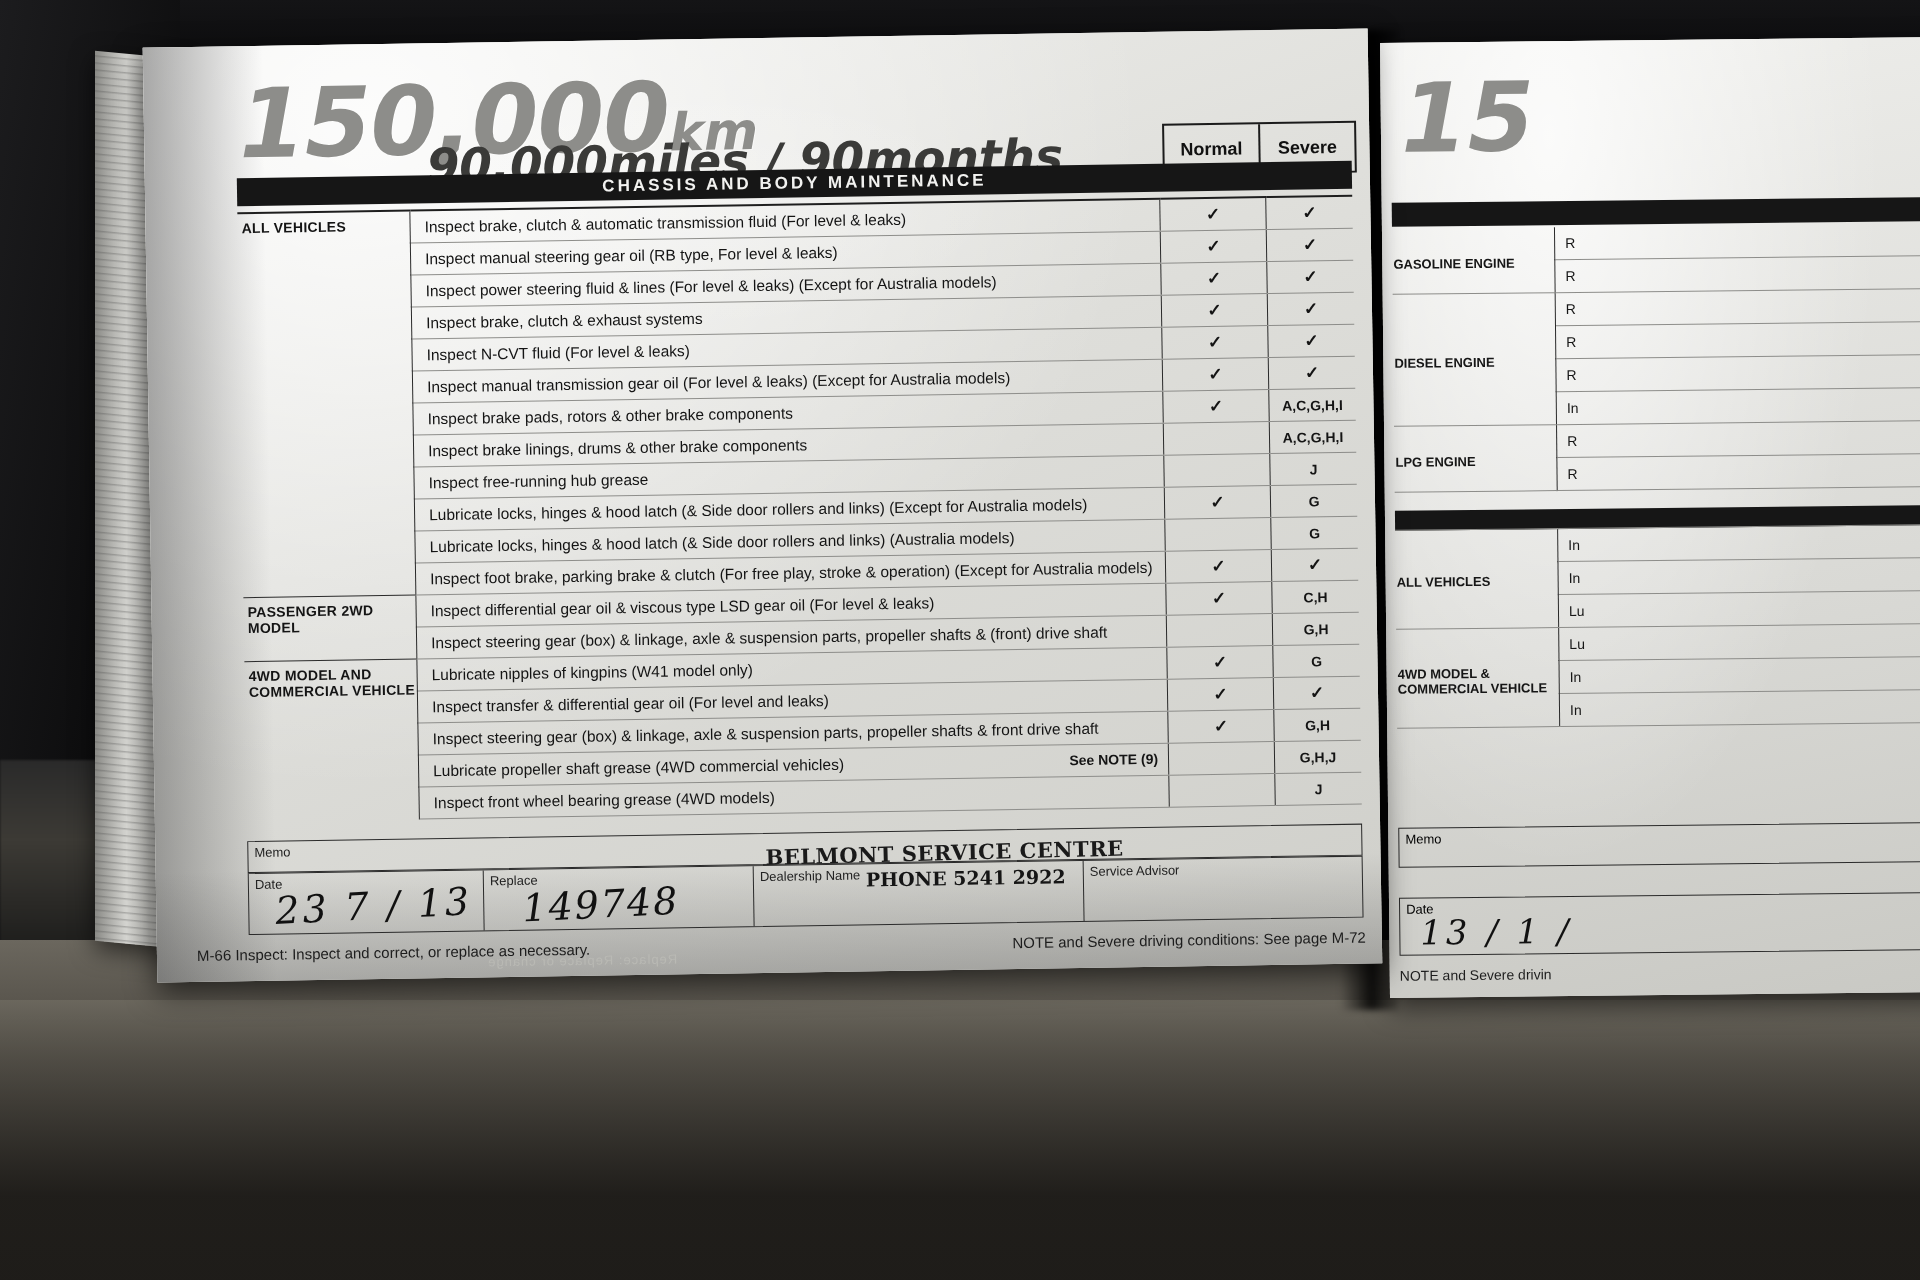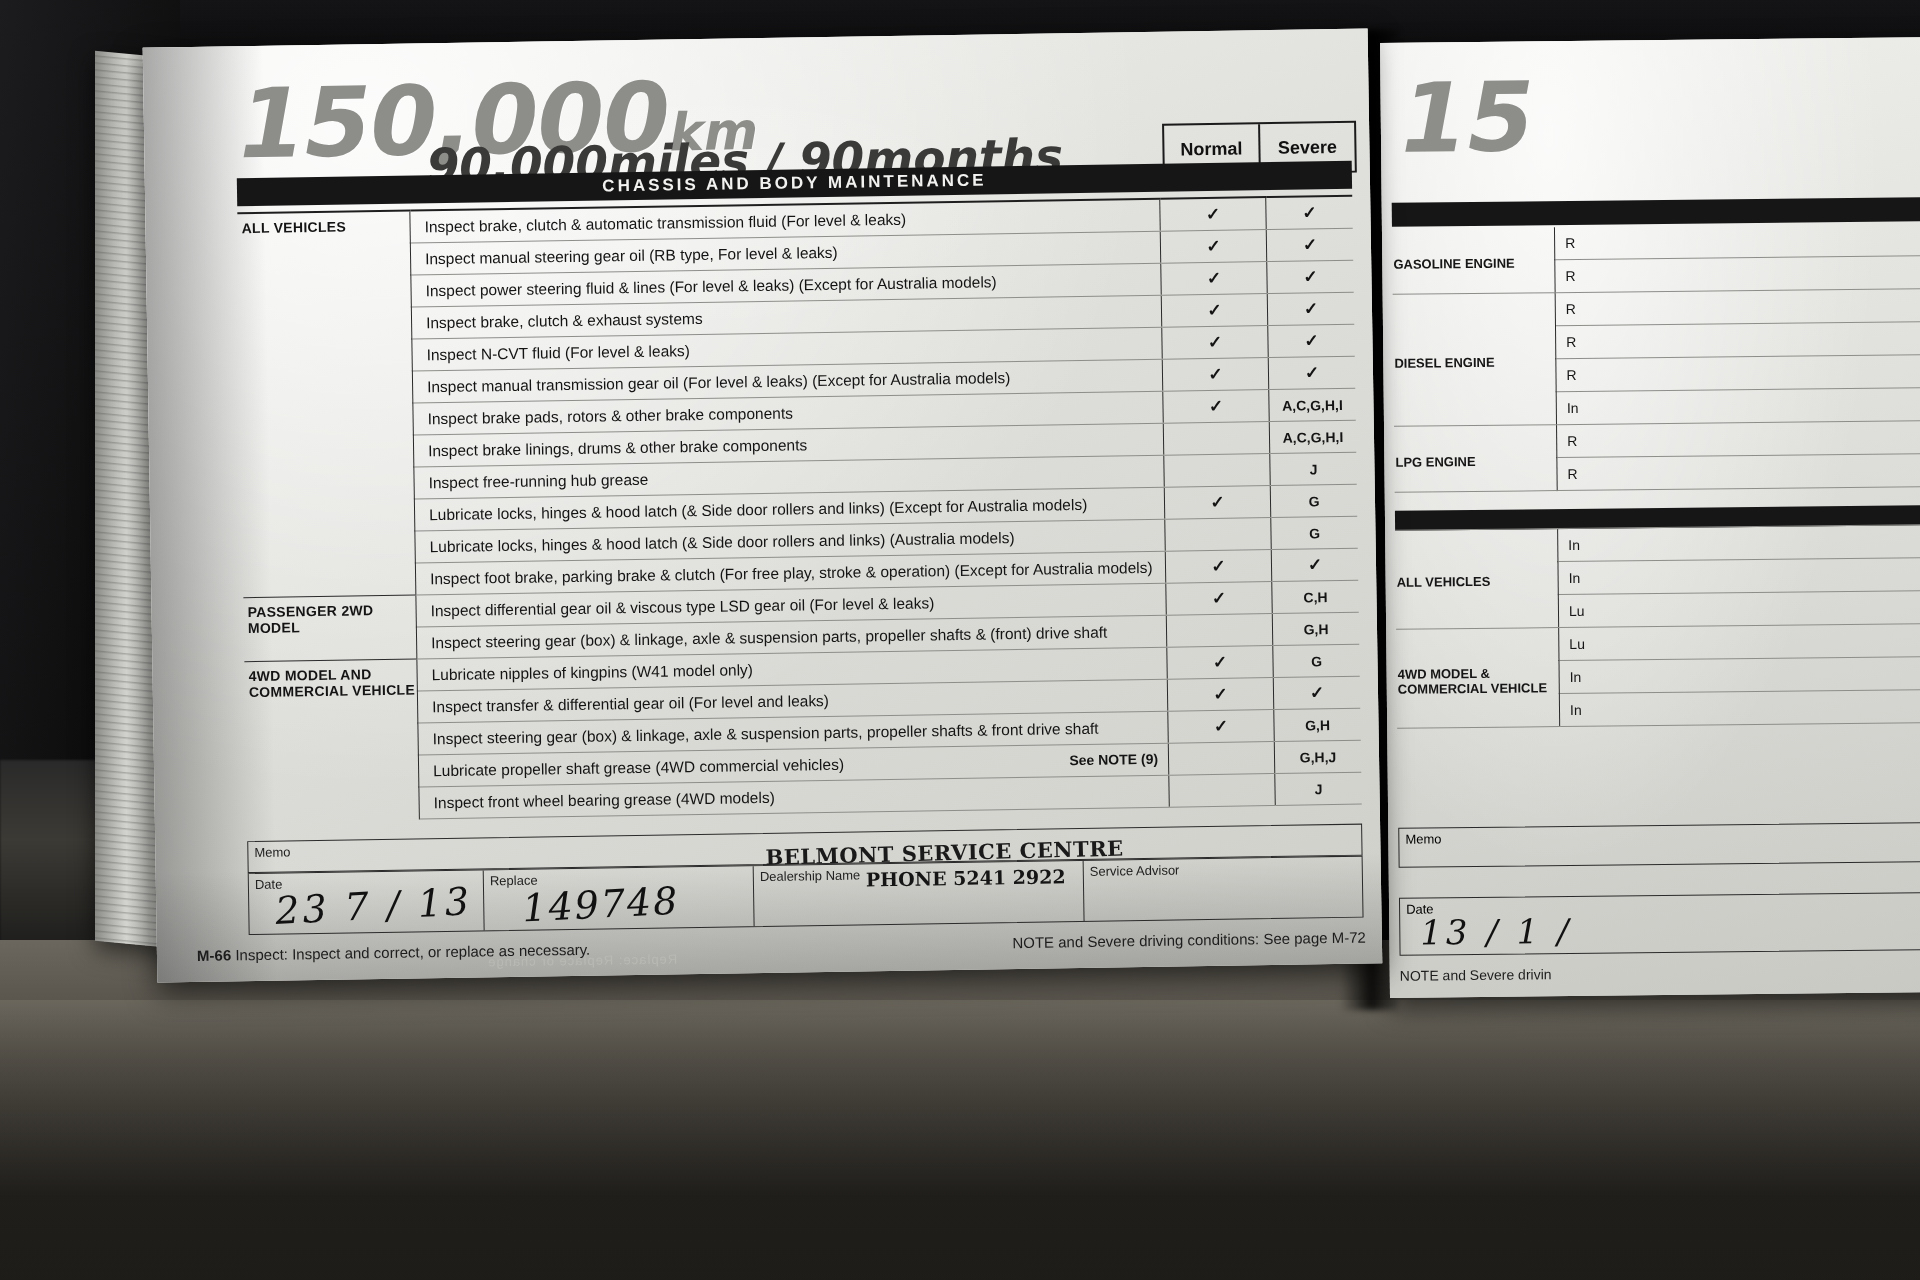--- a/index.html
+++ b/index.html
@@ -268,21 +268,21 @@
     color: #151515;
     white-space: nowrap;
   }
 
   .foot-left {
     position: absolute;
     left: 40px; top: 900px;
     font-size: 15px;
     color: #1d1d1d;
   }
-  .foot-left b { font-weight: bold; }
+  .foot-left b { font-weight: normal; }
   .foot-right {
     position: absolute;
     right: 16px; top: 900px;
     font-size: 15px;
     color: #1d1d1d;
   }
   .ghost {
     position: absolute;
     left: 330px; top: 912px;
     font-size: 13px;

